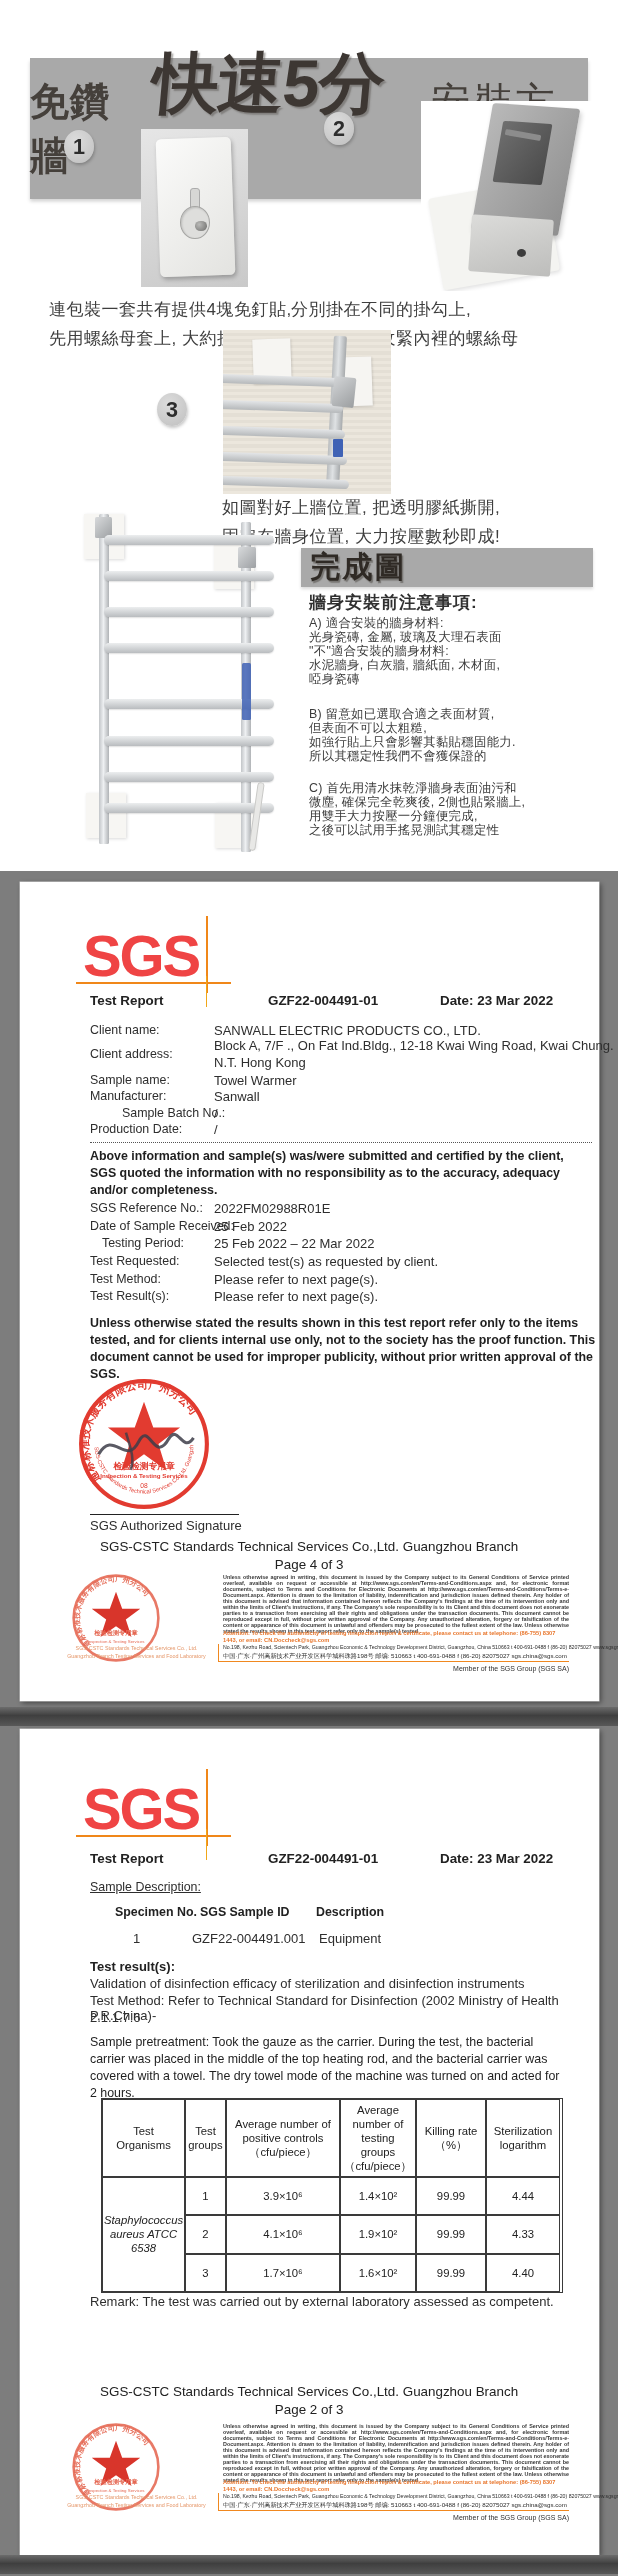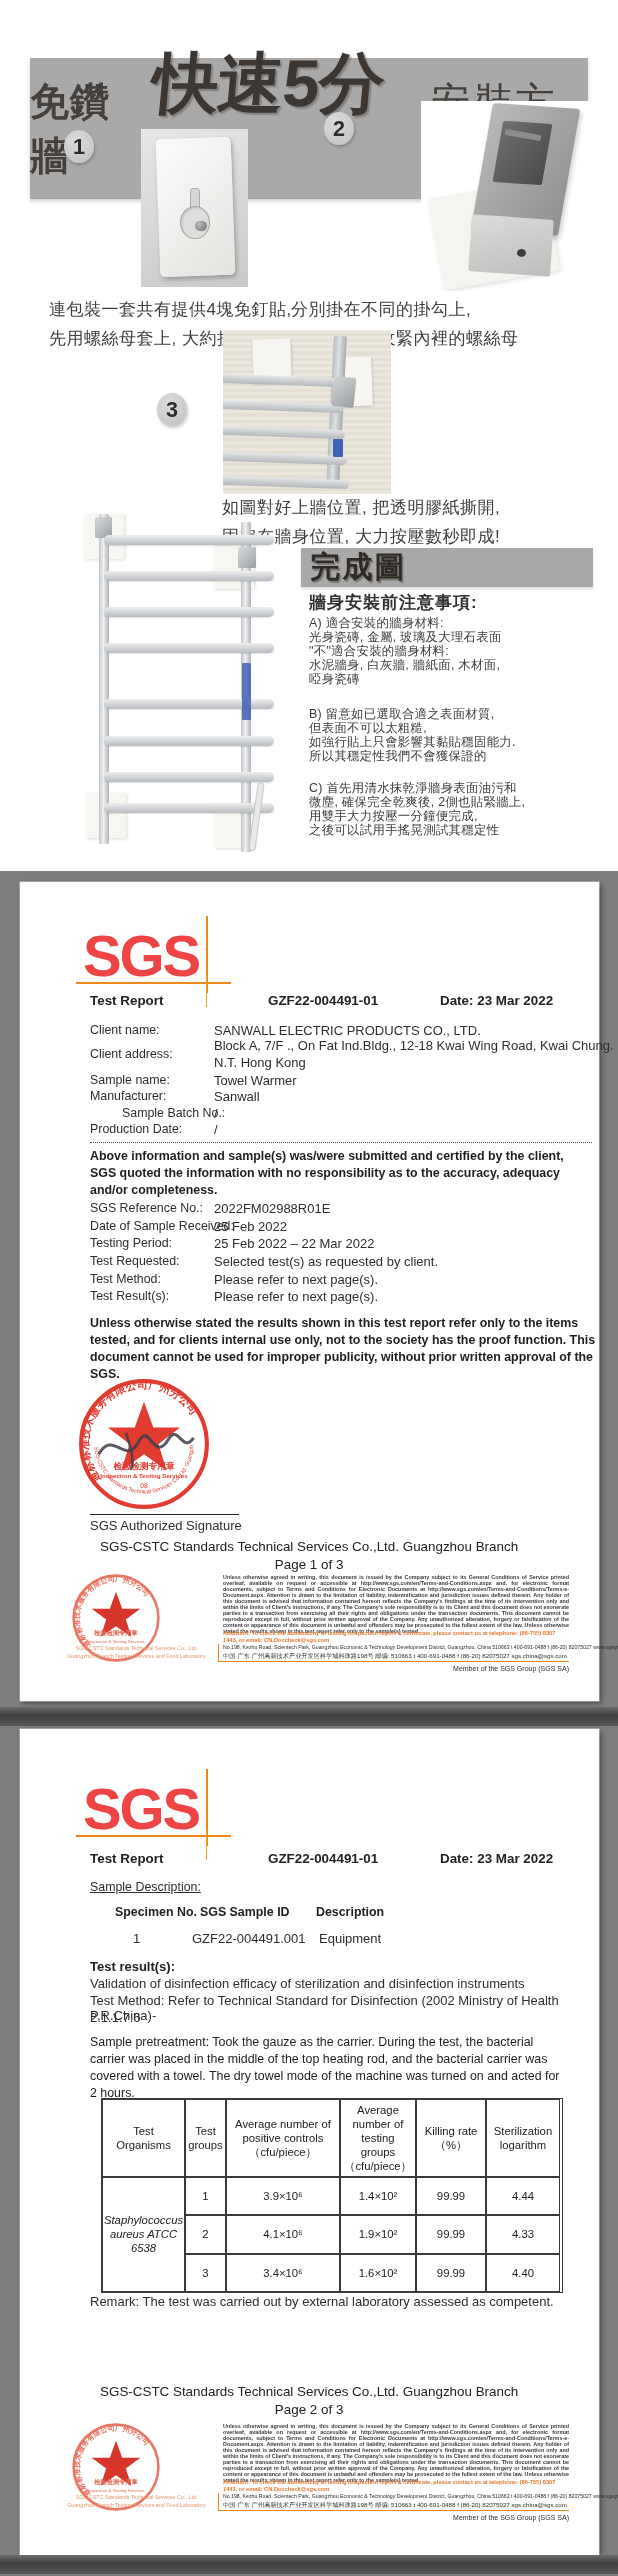--- a/index.html
+++ b/index.html
@@ -223,21 +223,21 @@
   <div class="abs rlabel" style="left:90px;top:1122px;">Production Date:</div>
   <div class="abs rvalue" style="left:214px;top:1122px;">/</div>
 
   <div class="abs dashline" style="left:90px;top:1142px;width:502px;"></div>
   <div class="abs rpara" style="left:90px;top:1148px;width:497px;">Above information and sample(s) was/were submitted and certified by the client, SGS quoted the information with no responsibility as to the accuracy, adequacy and/or completeness.</div>
 
   <div class="abs rlabel" style="left:90px;top:1201px;">SGS Reference No.:</div>
   <div class="abs rvalue" style="left:214px;top:1201px;">2022FM02988R01E</div>
   <div class="abs rlabel" style="left:90px;top:1219px;">Date of Sample Received:</div>
   <div class="abs rvalue" style="left:214px;top:1219px;">25 Feb 2022</div>
-  <div class="abs rlabel" style="left:90px;top:1236px;">Testing Period:</div>
+  <div class="abs rlabel" style="left:102px;top:1236px;">Testing Period:</div>
   <div class="abs rvalue" style="left:214px;top:1236px;">25 Feb 2022 – 22 Mar 2022</div>
   <div class="abs rlabel" style="left:90px;top:1254px;">Test Requested:</div>
   <div class="abs rvalue" style="left:214px;top:1254px;">Selected test(s) as requested by client.</div>
   <div class="abs rlabel" style="left:90px;top:1272px;">Test Method:</div>
   <div class="abs rvalue" style="left:214px;top:1272px;">Please refer to next page(s).</div>
   <div class="abs rlabel" style="left:90px;top:1289px;">Test Result(s):</div>
   <div class="abs rvalue" style="left:214px;top:1289px;">Please refer to next page(s).</div>
 
   <div class="abs rpara" style="left:90px;top:1315px;width:515px;">Unless otherwise stated the results shown in this test report refer only to the items tested, and for clients internal use only, not to the society has the proof function. This document cannot be used for improper publicity, without prior written approval of the SGS.</div>
 
@@ -253,21 +253,21 @@
     <text x="130" y="178" font-size="17" fill="#e23b30" text-anchor="middle" font-weight="bold">检验检测专用章</text>
     <text x="130" y="196" font-size="12" fill="#e23b30" text-anchor="middle" font-weight="bold">Inspection &amp; Testing Services</text>
     <text x="130" y="216" font-size="13" fill="#e23b30" text-anchor="middle">08</text>
     <path d="M42,150 C70,100 95,175 120,125 C140,85 150,170 178,120 C196,90 205,150 226,118" fill="none" stroke="#3d3d49" stroke-width="6" opacity="0.85"></path>
     <path d="M95,108 C105,140 112,160 104,180" fill="none" stroke="#3d3d49" stroke-width="5" opacity="0.8"></path>
   </svg>
 
   <div class="abs" style="left:90px;top:1514px;width:149px;border-top:1px solid #222;"></div>
   <div class="abs rlabel" style="left:90px;top:1518px;font-size:13px;">SGS Authorized Signature</div>
   <div class="abs centerline" style="top:1539px;">SGS-CSTC Standards Technical Services Co.,Ltd. Guangzhou Branch</div>
-  <div class="abs centerline" style="top:1557px;">Page 1 of 3</div>
+  <div class="abs centerline" style="top:1557px;">Page 4 of 3</div>
 
   <div class="abs pfoot" style="top:1572px;">
     <svg class="fstamp" viewBox="0 0 178 178">
       <defs>
           <path id="fr1" d="M89,160 a71,71 0 1,1 0.01,0"></path>
         </defs>
       <circle cx="89" cy="89" r="82" fill="none" stroke="#e56a55" stroke-width="5" opacity="0.9"></circle>
       <text font-size="14" fill="#e56a55" font-weight="bold" opacity="0.95"><textPath href="#fr1" startOffset="12%">通标标准技术服务有限公司广州分公司</textPath></text>
       <path d="M89 38 L101 71 L136 71 L108 92 L119 126 L89 105 L59 126 L70 92 L42 71 L77 71 Z" fill="#d8352b"></path>
       <text x="89" y="122" font-size="12" fill="#e56a55" text-anchor="middle" font-weight="bold">检验检测专用章</text>
@@ -328,21 +328,21 @@
     <div class="cell">3.9×10⁶</div>
     <div class="cell">1.4×10²</div>
     <div class="cell">99.99</div>
     <div class="cell">4.44</div>
     <div class="cell" style="min-height:30px;">2</div>
     <div class="cell">4.1×10⁶</div>
     <div class="cell">1.9×10²</div>
     <div class="cell">99.99</div>
     <div class="cell">4.33</div>
     <div class="cell" style="min-height:30px;">3</div>
-    <div class="cell">3.4×10⁶</div>
+    <div class="cell">1.7×10⁶</div>
     <div class="cell">1.6×10²</div>
     <div class="cell">99.99</div>
     <div class="cell">4.40</div>
   </div>
 
   <div class="abs rvalue" style="left:90px;top:2294px;">Remark: The test was carried out by external laboratory assessed as competent.</div>
 
   <div class="abs centerline" style="top:2384px;">SGS-CSTC Standards Technical Services Co.,Ltd. Guangzhou Branch</div>
   <div class="abs centerline" style="top:2402px;">Page 2 of 3</div>
 

